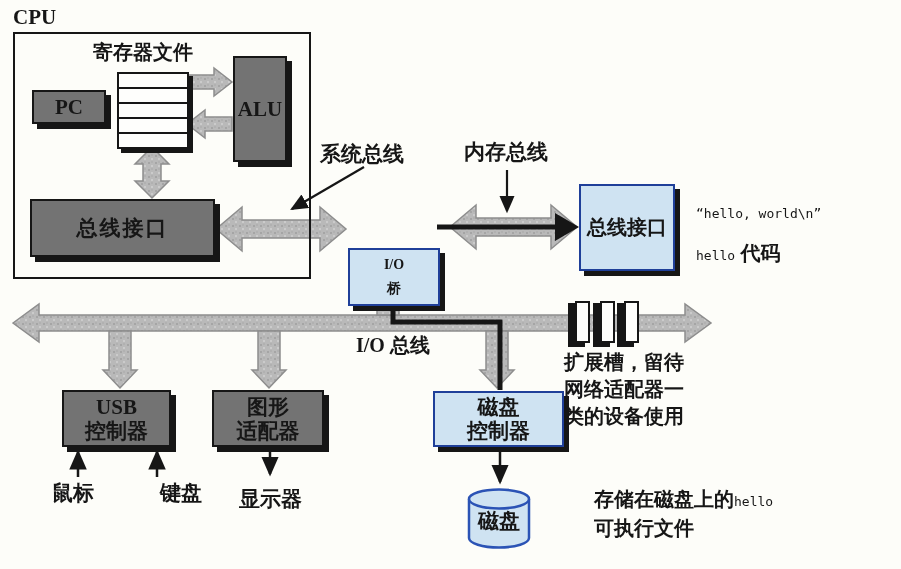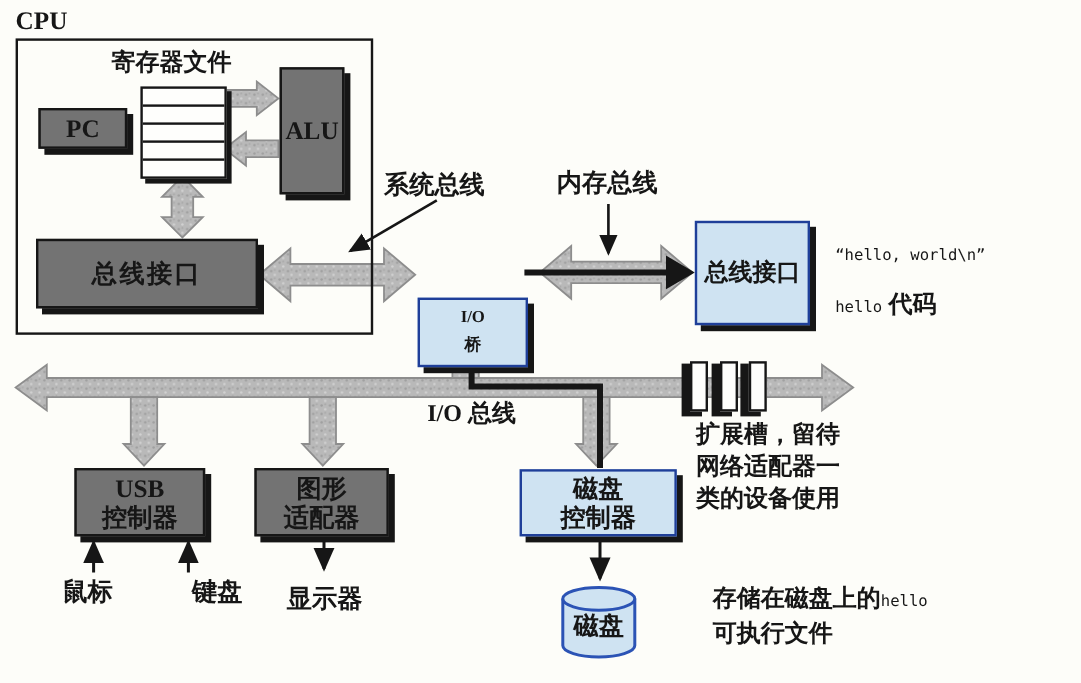--- a/index.html
+++ b/index.html
@@ -110,21 +110,21 @@
 
   <div class="lbl mono" style="left:696px;top:201px;">“hello, world\n”</div>
   <div class="lbl" style="left:696px;top:240px;">
     <span class="mono">hello</span>
     <span style="font-size:20px;">代码</span>
   </div>
 
   <div class="slot" style="left:575px;top:301px;"></div>
   <div class="slot" style="left:600px;top:301px;"></div>
   <div class="slot" style="left:624px;top:301px;"></div>
-  <div class="lbl small" style="left:580px;top:349px;">
+  <div class="lbl small" style="left:564px;top:349px;">
     <div>扩展槽，留待</div>
     <div>网络适配器一</div>
     <div>类的设备使用</div>
   </div>
 
   <div class="box" style="left:62px;top:390px;width:105px;height:53px;line-height:24px;">
     <span>USB</span>
     <span>控制器</span>
   </div>
 

